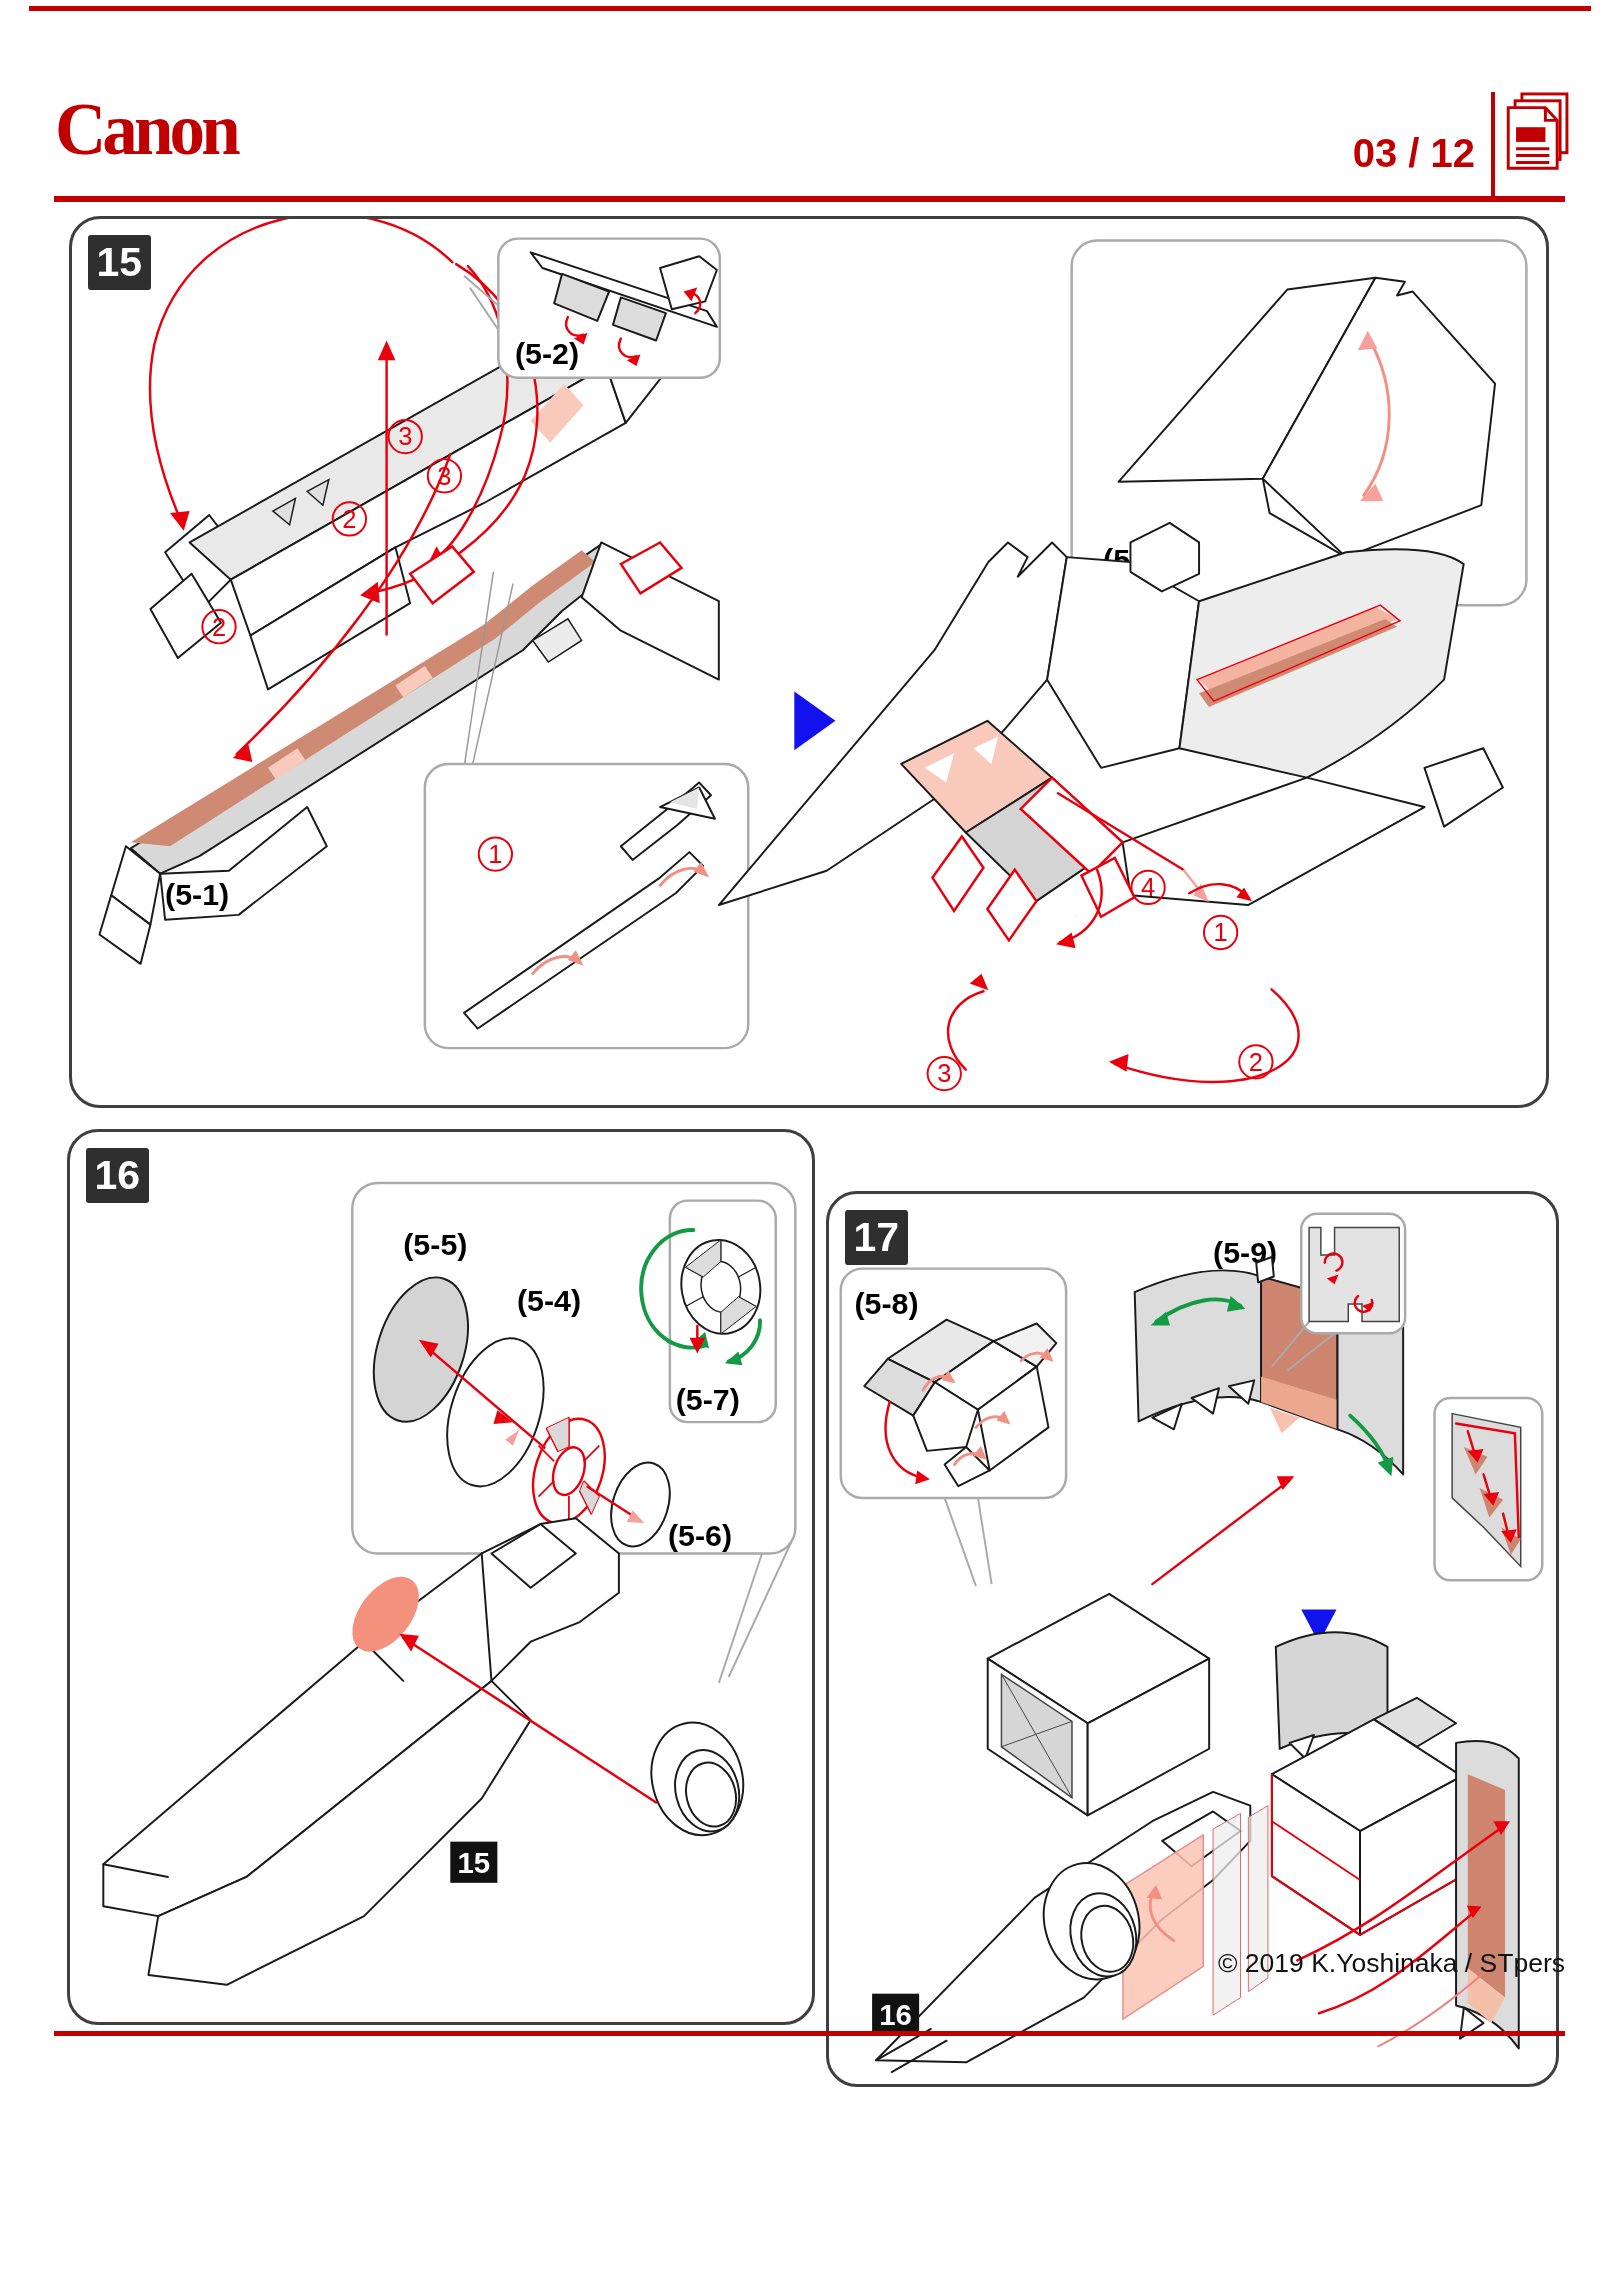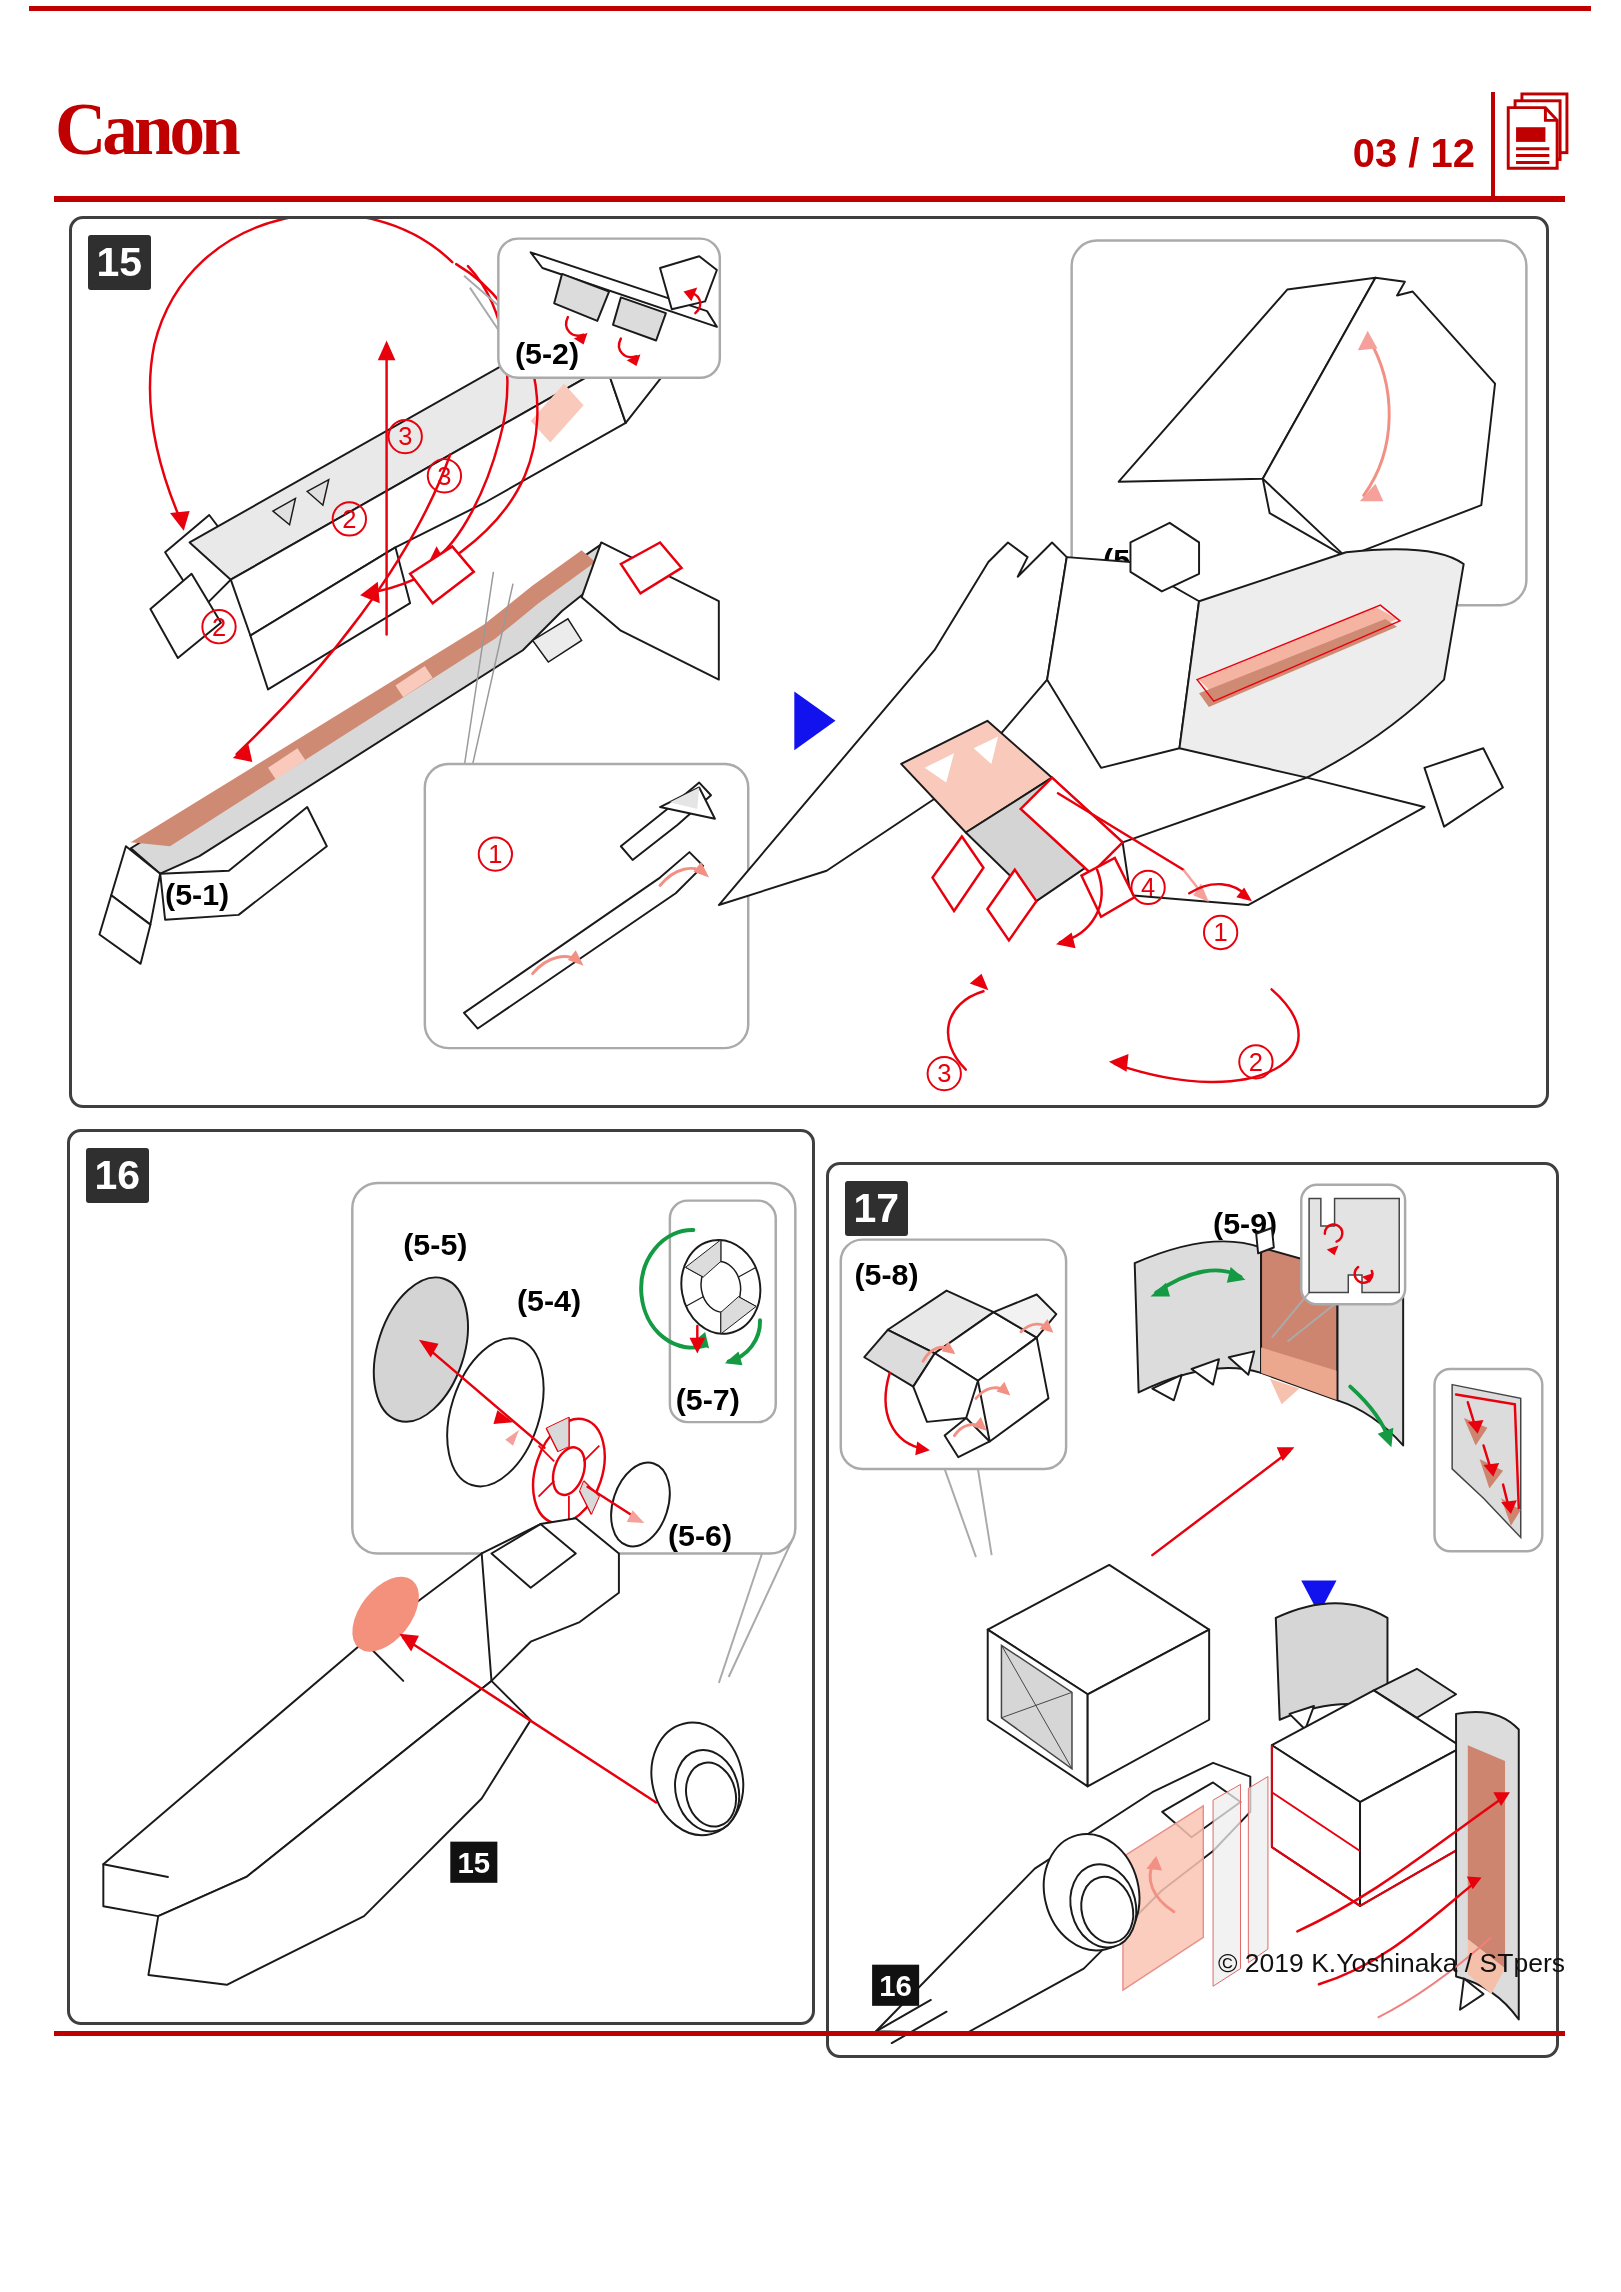--- a/index.html
+++ b/index.html
@@ -5,21 +5,21 @@
   html,body{margin:0;padding:0;background:#fff;}
   .page{position:relative;width:1621px;height:2183px;background:#fff;
         font-family:"Liberation Sans",sans-serif;overflow:hidden;}
   .rule-red{position:absolute;background:#c00000;}
   .brand{position:absolute;left:55px;top:94px;font-family:"Liberation Serif",serif;
          font-weight:bold;font-size:71px;color:#c00000;letter-spacing:-3.9px;
          transform:scaleY(1.04);line-height:1;}
   .pageno{position:absolute;left:1274px;top:133px;width:201px;text-align:right;
           font-size:40px;font-weight:bold;color:#c00000;line-height:1;}
   .vline{position:absolute;left:1491px;top:92px;width:3.9px;height:110px;background:#c00000;}
-  .panel{position:absolute;border:3.9px solid #3f3f3f;border-radius:14px;background:#fff;text-align:right;}
+  .panel{position:absolute;border:3.9px solid #3f3f3f;border-radius:31px;background:#fff;text-align:right;}
   .badge{position:absolute;left:15.7px;top:15.7px;width:63px;height:55px;background:#2f2f2f;
          color:#fff;font-weight:bold;font-size:41px;display:flex;align-items:center;
          justify-content:center;border-radius:2.9px;}
   .copyright{position:absolute;left:980px;top:1948px;width:585px;text-align:right;
              font-size:26.5px;color:#111;}
   svg text.plabel{font-family:"Liberation Sans",sans-serif;font-weight:bold;
                   font-size:31px;fill:#000;}
   svg text.step{font-family:"Liberation Sans",sans-serif;font-size:26px;fill:#e8000d;}
   svg text.minibadge{font-family:"Liberation Sans",sans-serif;font-weight:bold;
                      font-size:30px;fill:#fff;}
@@ -299,21 +299,21 @@
         <line class="red" x1="598" y1="684" x2="340" y2="516"></line>
         <polygon points="336,512 356,514 348,530" fill="#e8000d"></polygon>
         <g>
           <rect x="388" y="724" width="48" height="42" fill="#111"></rect>
           <text class="minibadge" x="412" y="756" text-anchor="middle">15</text>
         </g>
       </g>
     </svg>
   </div>
 
-  <div class="panel" style="left:826px;top:1162px;width:727px;height:890px;">
+  <div class="panel" style="left:826px;top:1191px;width:727px;height:890px;">
     <div class="badge">17</div>
     <svg width="727" height="890" viewBox="0 0 742 908" style="position:absolute;left:0;top:0;">
 
       <g>
         <rect class="callout" x="12" y="76" width="230" height="234" rx="22"></rect>
         <path class="tail" d="M 118,310 L 150,400 M 152,310 L 166,398"></path>
         <text class="plabel" x="26" y="122">(5-8)</text>
         <polygon class="ln" points="60,168 120,128 168,150 108,192" fill="#e8e8e8"></polygon>
         <polygon class="ln" points="36,196 60,168 108,192 86,226" fill="#dcdcdc"></polygon>
         <polygon class="ln" points="108,192 168,150 212,176 152,220" fill="#fff"></polygon>

